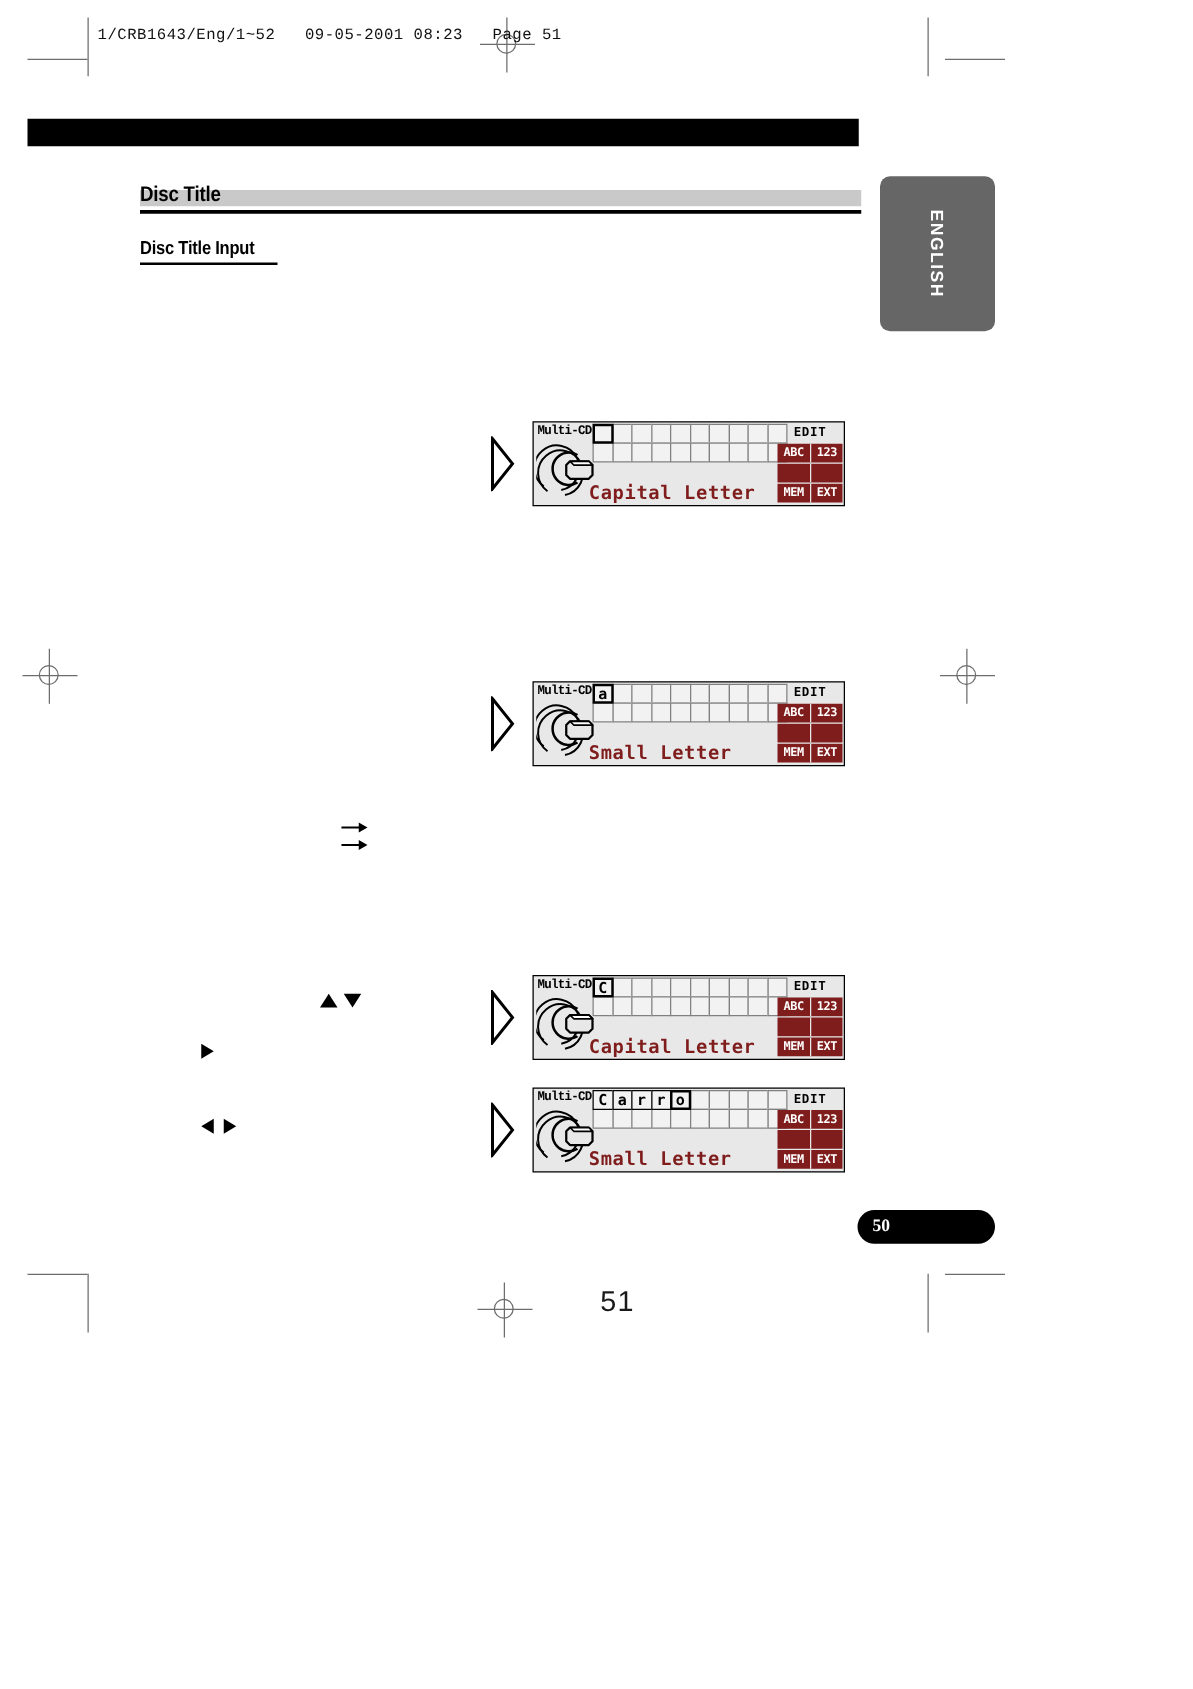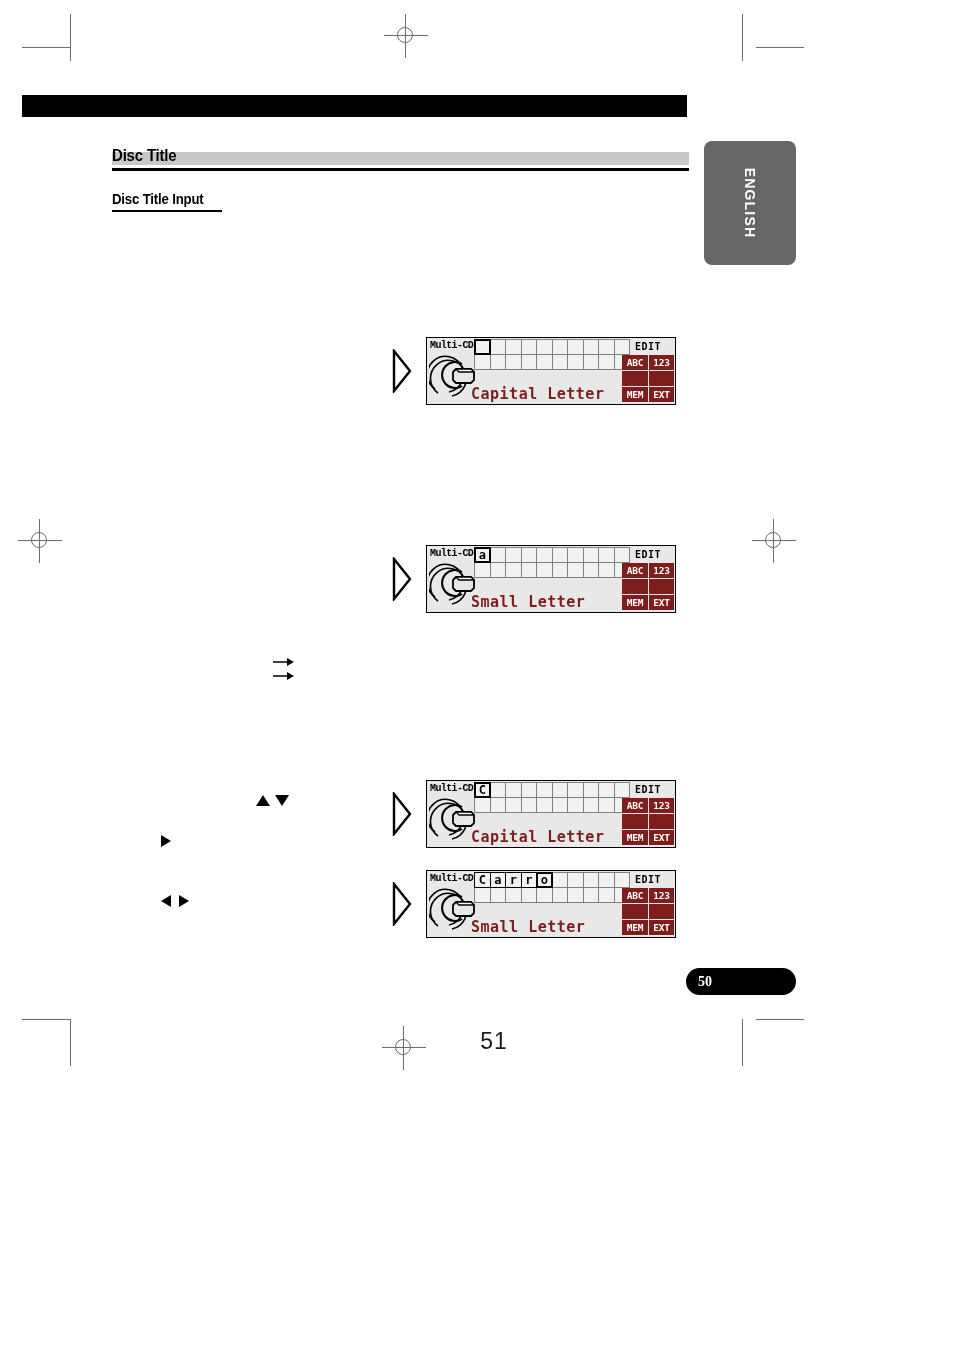--- a/index.html
+++ b/index.html
@@ -382,20 +382,21 @@
     <div class="rm-h"></div>
       <div class="rm-v"></div>
       <div class="rm-circle"></div>
   </div>
   <div class="reg-mark" style="left:382px; top:1026px;">
     <div class="rm-h"></div>
       <div class="rm-v"></div>
       <div class="rm-circle"></div>
   </div>
 
+  <div class="slug">1/CRB1643/Eng/1~52   09-05-2001 08:23   Page 51</div>
 
   <div class="banner"></div>
 
   <div class="sec-head">
     <div class="sh-bar"></div>
     <div class="sh-rule"></div>
     <div class="sh-text">Disc Title</div>
   </div>
 
   <div class="sub-head">

